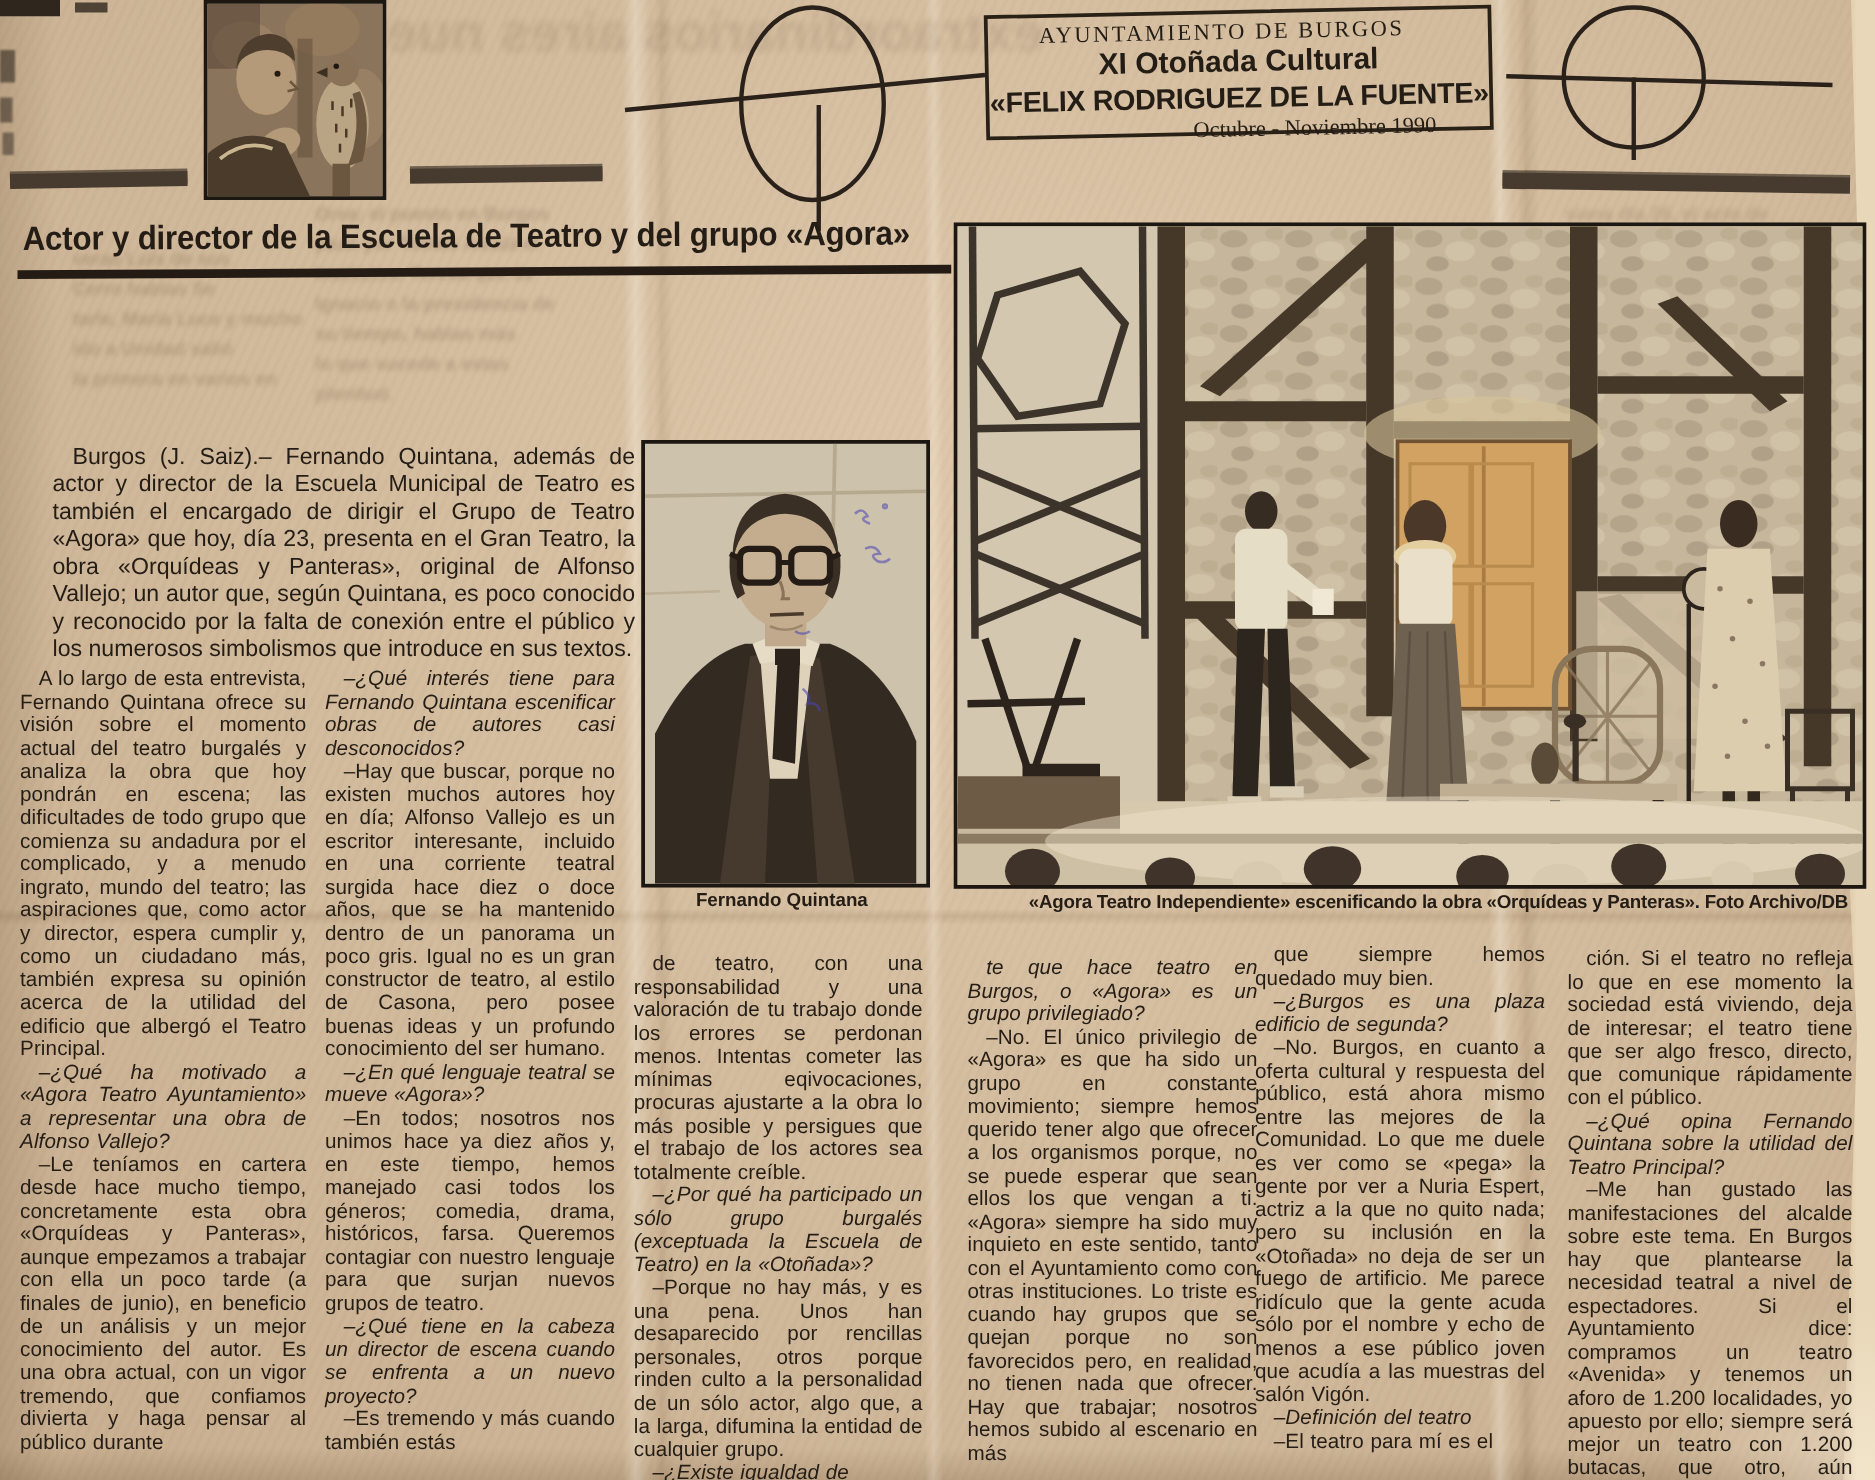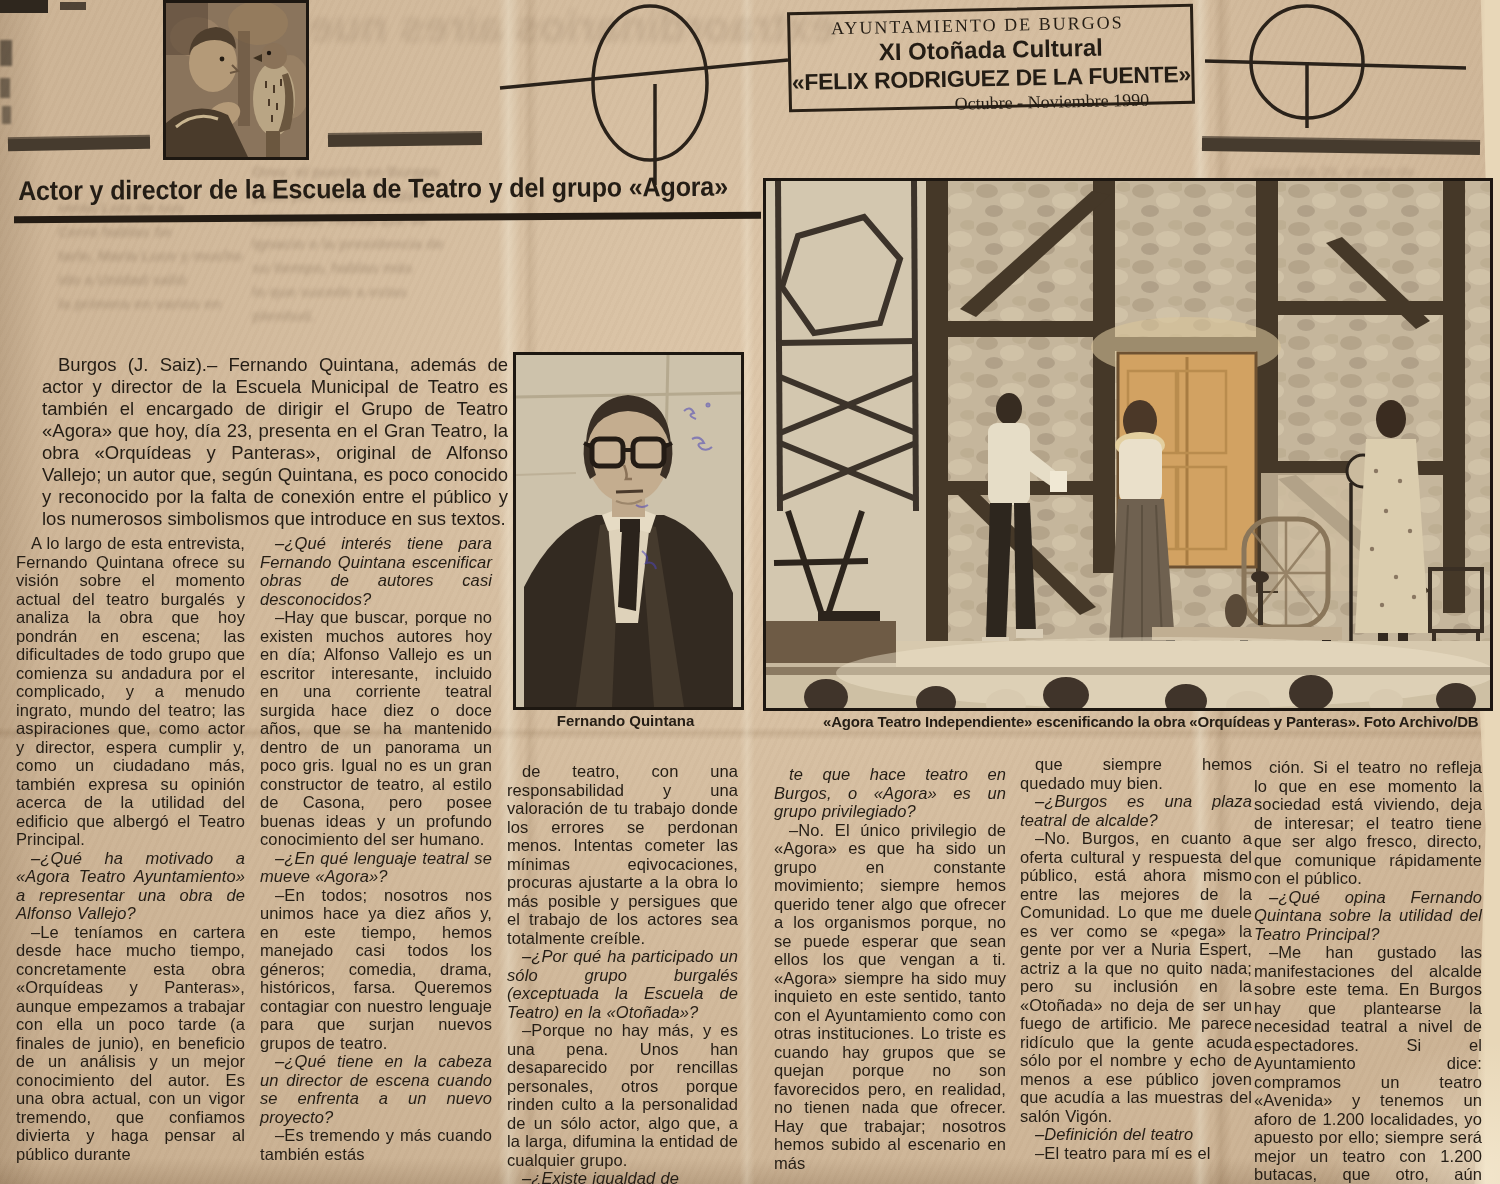--- a/index.html
+++ b/index.html
@@ -367,23 +367,23 @@
   <div class="abs col" style="left:507px;top:762px;width:231px;">
       <p>de teatro, con una responsabilidad y una valoración de tu trabajo donde los errores se perdonan menos. Intentas cometer las mínimas eqivocaciones, procuras ajustarte a la obra lo más posible y persigues que el trabajo de los actores sea totalmente creíble.</p>
       <p class="q">–¿Por qué ha participado un sólo grupo burgalés (exceptuada la Escuela de Teatro) en la «Otoñada»?</p>
       <p>–Porque no hay más, y es una pena. Unos han desaparecido por rencillas personales, otros porque rinden culto a la personalidad de un sólo actor, algo que, a la larga, difumina la entidad de cualquier grupo.</p>
       <p class="q">–¿Existe igualdad de</p>
     </div>
   <div class="abs col" style="left:774px;top:765px;width:232px;">
       <p class="q">te que hace teatro en Burgos, o «Agora» es un grupo privilegiado?</p>
       <p>–No. El único privilegio de «Agora» es que ha sido un grupo en constante movimiento; siempre hemos querido tener algo que ofrecer a los organismos porque, no se puede esperar que sean ellos los que vengan a ti. «Agora» siempre ha sido muy inquieto en este sentido, tanto con el Ayuntamiento como con otras instituciones. Lo triste es cuando hay grupos que se quejan porque no son favorecidos pero, en realidad, no tienen nada que ofrecer. Hay que trabajar; nosotros hemos subido al escenario en más</p>
     </div>
-  <div class="abs col" style="left:1004px;top:755px;width:232px;margin-left:16px;">
+  <div class="abs col" style="left:1004px;top:755px;width:232px;">
       <p>que siempre hemos quedado muy bien.</p>
-      <p class="q">–¿Burgos es una plaza teatral de alcalde?</p>
+      <p class="q">–¿Burgos es una plaza edificio de segunda?</p>
       <p>–No. Burgos, en cuanto a oferta cultural y respuesta del público, está ahora mismo entre las mejores de la Comunidad. Lo que me duele es ver como se «pega» la gente por ver a Nuria Espert, actriz a la que no quito nada; pero su inclusión en la «Otoñada» no deja de ser un fuego de artificio. Me parece ridículo que la gente acuda sólo por el nombre y echo de menos a ese público joven que acudía a las muestras del salón Vigón.</p>
       <p class="q">–Definición del teatro</p>
       <p>–El teatro para mí es el</p>
     </div>
   <div class="abs col" style="left:1254px;top:758px;width:228px;">
       <p>ción. Si el teatro no refleja lo que en ese momento la sociedad está viviendo, deja de interesar; el teatro tiene que ser algo fresco, directo, que comunique rápidamente con el público.</p>
       <p class="q">–¿Qué opina Fernando Quintana sobre la utilidad del Teatro Principal?</p>
       <p>–Me han gustado las manifestaciones del alcalde sobre este tema. En Burgos hay que plantearse la necesidad teatral a nivel de espectadores. Si el Ayuntamiento dice: compramos un teatro «Avenida» y tenemos un aforo de 1.200 localidades, yo apuesto por ello; siempre será mejor un teatro con 1.200 butacas, que otro, aún isabelino, con</p>
     </div>
 

